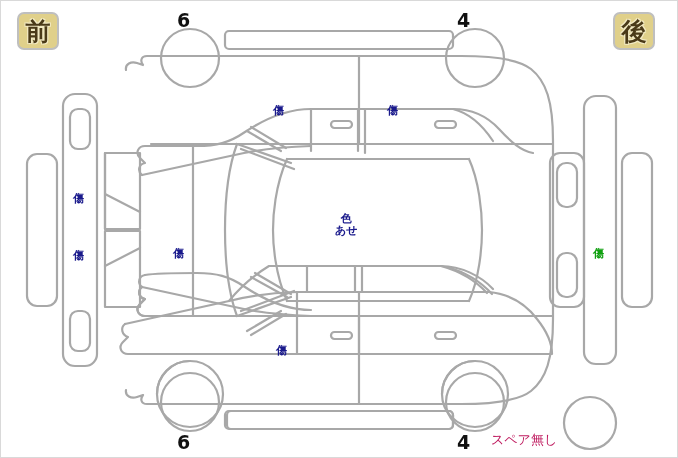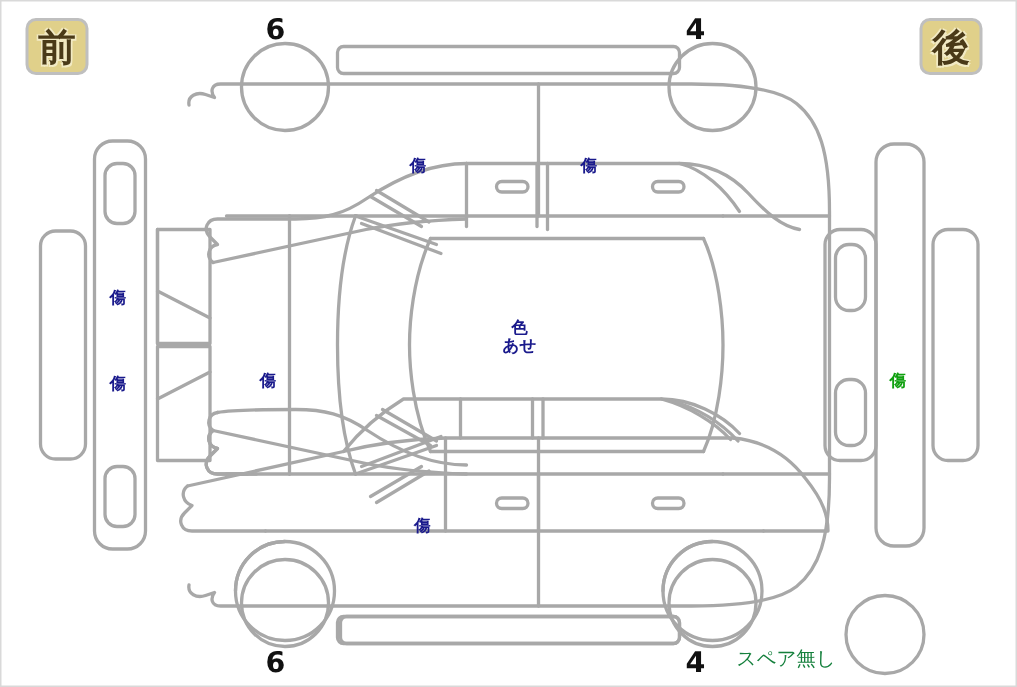--- a/index.html
+++ b/index.html
@@ -84,21 +84,21 @@
   #mark-side-door       { left: 172px; top: 247px; }
   #mark-bottom-door     { left: 275px; top: 344px; }
   #mark-right-side      { left: 592px; top: 247px; }
 
   #spare-label {
     position: absolute;
     left: 490px;
     top: 432px;
     font-family: "DejaVu Sans", sans-serif;
     font-size: 13px;
-    color: #15803d;
+    color: #be185d;
     line-height: 1;
     white-space: nowrap;
   }
 </style>
 </head>
 <body>
 
 <div id="canvas">
 
   <svg id="diagram" viewBox="0 0 678 458" xmlns="http://www.w3.org/2000/svg">

